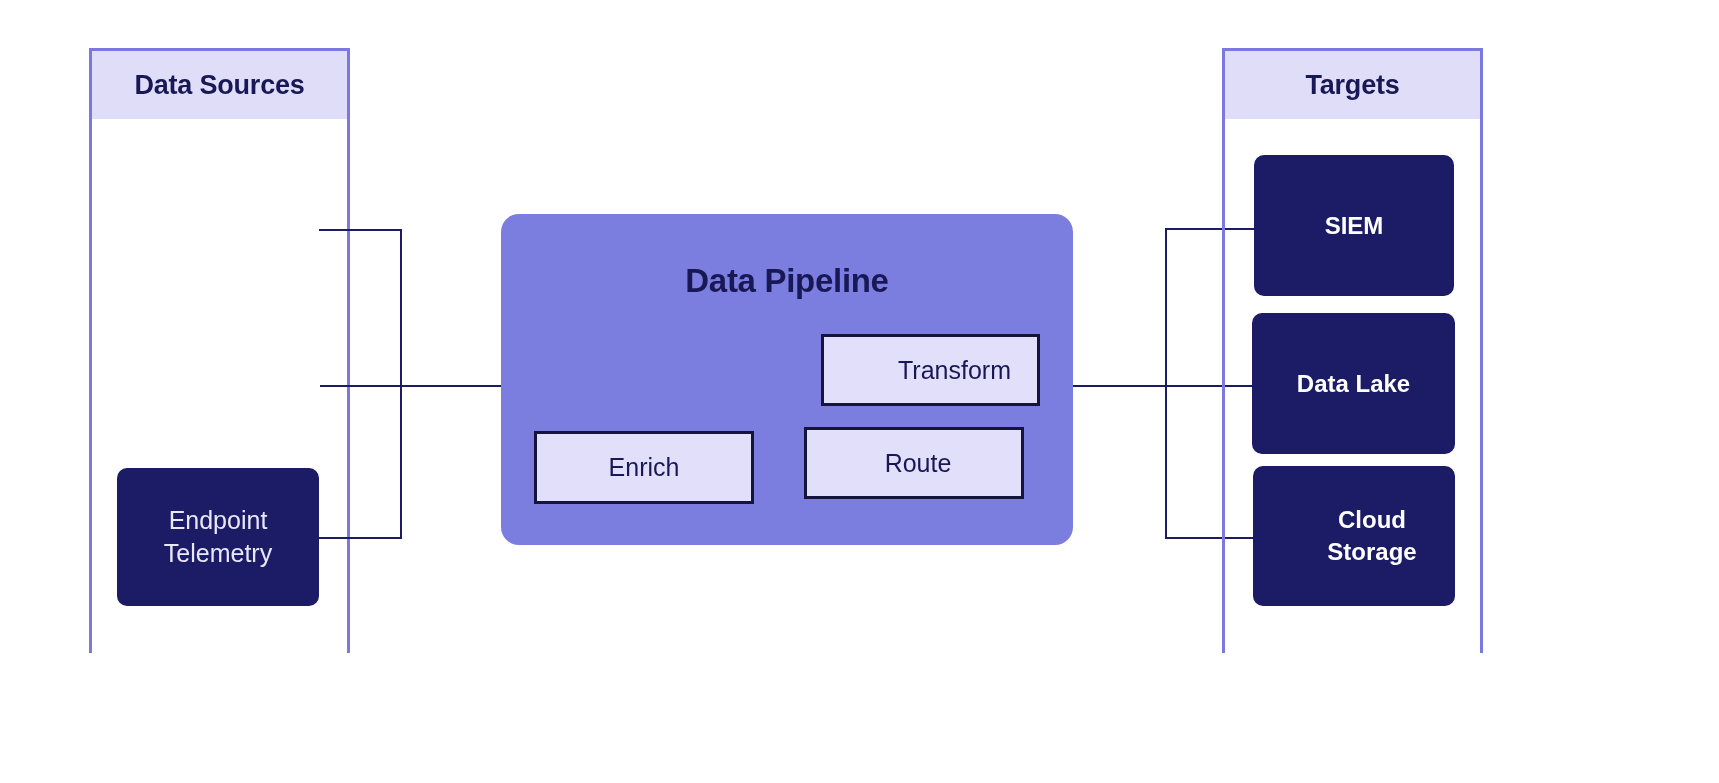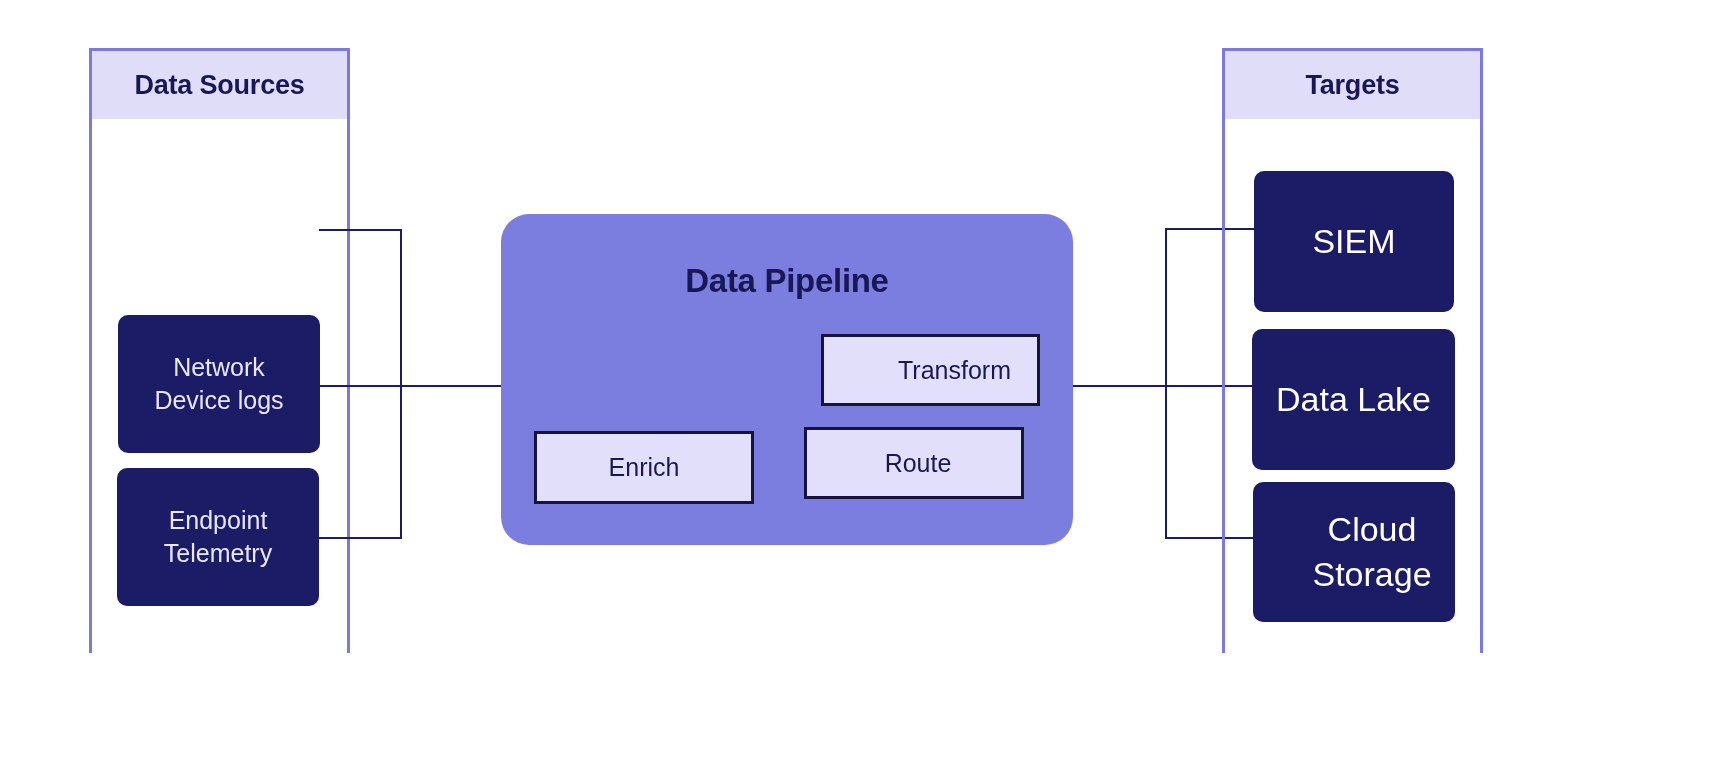--- a/index.html
+++ b/index.html
@@ -51,31 +51,30 @@
     align-items: center;
     justify-content: center;
     text-align: center;
     color: #e9e7fb;
     font-size: 25px;
     line-height: 1.32;
     padding: 4px 10px;
   }
   .node.bold {
     color: #ffffff;
-    font-weight: normal;
-    font-size: 34px;
-    margin-top: 16px;
+    font-weight: bold;
+    font-size: 24px;
   }
 
   
   #pipeline {
     position: absolute;
     box-sizing: border-box;
     background: #7b7ede;
-    border-radius: 28px;
+    border-radius: 18px;
   }
   #pipeline-title {
     position: absolute;
     left: 0;
     right: 0;
     top: 48px;
     text-align: center;
     color: #191856;
     font-size: 33px;
     font-weight: bold;
@@ -108,26 +107,20 @@
 </head>
 <body>
 
 <div id="stage">
 
   <div class="panel" style="left:89px; top:48px; width:261px; height:605px;">
     <div class="panel-header">Data Sources</div>
   </div>
 
 
-  <div class="node" style="left:118px; top:315px; width:202px; height:138px;">
-    <span>
-      <span>Network</span><br>
-      <span>Device logs</span>
-    </span>
-  </div>
 
   <div class="node" style="left:117px; top:468px; width:202px; height:138px;">
     <span>
       <span>Endpoint</span><br>
       <span>Telemetry</span>
     </span>
   </div>
 
   <div class="hline" style="left:319px; top:229px; width:83px;"></div>
   <div class="hline" style="left:320px; top:385px; width:82px;"></div>

